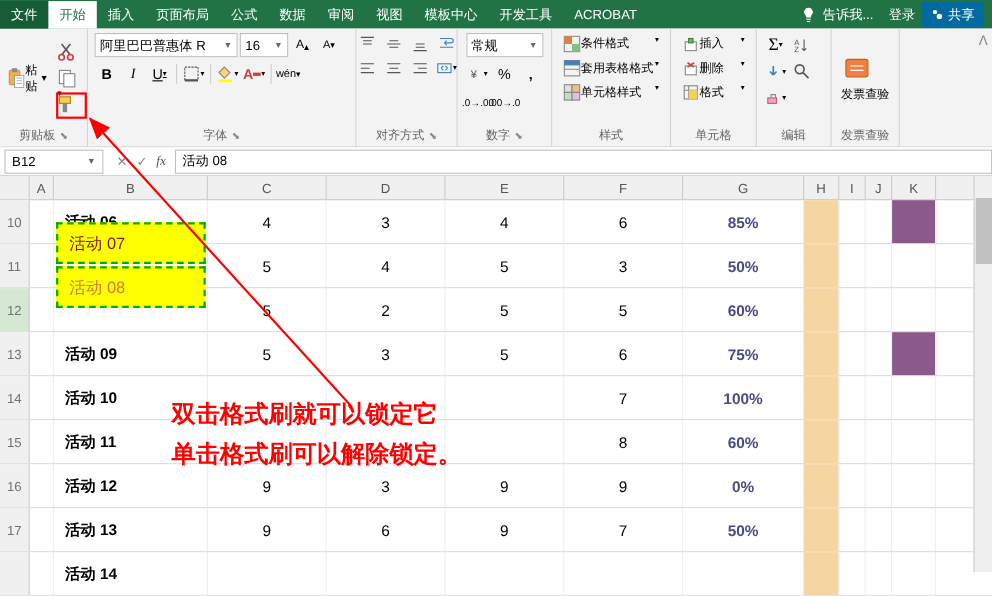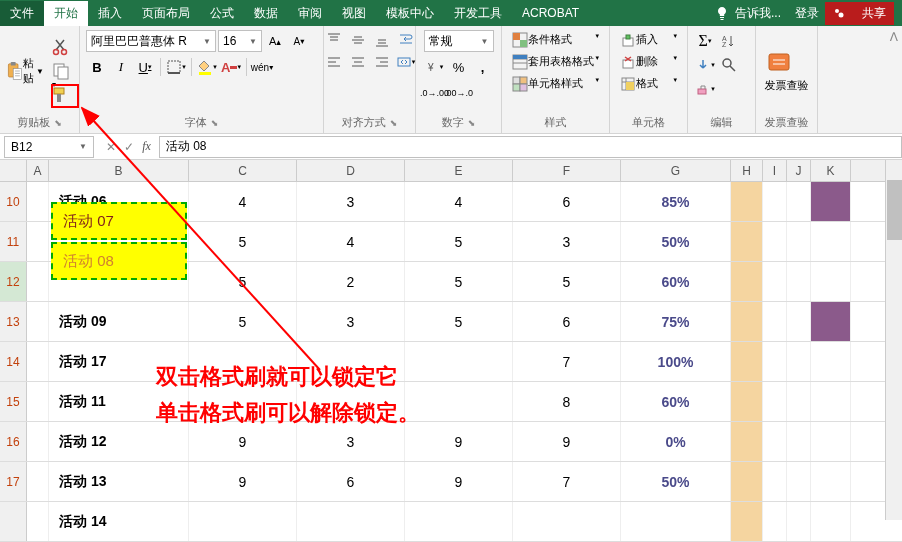--- a/index.html
+++ b/index.html
@@ -5,21 +5,21 @@
 * { margin: 0; padding: 0; box-sizing: border-box; }
 body { font-family: "Microsoft YaHei", sans-serif; font-size: 12px; background: #fff; width: 902px; height: 542px; overflow: hidden; position: relative; }
 
 
 .title-bar { background: #217346; height: 26px; display: flex; align-items: center; color: #fff; }
 .title-bar .tab { padding: 4px 10px; font-size: 12px; cursor: pointer; }
 .title-bar .tab.file { background: #185c37; }
 .title-bar .tab.active { background: #fff; color: #217346; }
 .title-bar .right { margin-left: auto; display: flex; align-items: center; gap: 6px; padding-right: 8px; }
 .title-bar .icon-small { width: 14px; height: 14px; display: inline-flex; align-items: center; justify-content: center; }
-.title-bar .share { background: #b91c1c; padding: 3px 8px; display: flex; align-items: center; gap: 17px; }
+.title-bar .share { background: #0369a1; padding: 3px 8px; display: flex; align-items: center; gap: 4px; }
 
 
 .ribbon { height: 108px; background: #f3f3f3; border-bottom: 1px solid #d4d4d4; display: flex; }
 .ribbon-group { border-right: 1px solid #d4d4d4; display: flex; flex-direction: column; justify-content: flex-end; padding: 4px 6px 0; }
 .ribbon-group .controls { flex: 1; display: flex; align-items: center; gap: 4px; }
 .ribbon-group .label { font-size: 11px; color: #666; text-align: center; padding: 3px 0; display: flex; justify-content: center; align-items: center; gap: 4px; }
 .ribbon-group .label .dialog-launcher { font-size: 9px; color: #888; }
 
 
 .clipboard-group { width: 80px; }
@@ -85,21 +85,21 @@
 .col-A { width: 22px; }
 .col-B { width: 140px; }
 .col-C, .col-D, .col-E, .col-F { width: 108px; }
 .col-G { width: 110px; }
 .col-H { width: 32px; }
 .col-I, .col-J { width: 24px; }
 .col-K { width: 40px; }
 
 .rows { position: relative; }
 .row { display: flex; height: 40px; border-bottom: 1px solid #ddd; }
-.row-header { width: 27px; border-right: 1px solid #ccc; background: #f0f0f0; text-align: center; font-size: 12px; color: #c2410c; display: flex; align-items: center; justify-content: center; }
+.row-header { width: 27px; border-right: 1px solid #ccc; background: #f0f0f0; text-align: center; font-size: 12px; color: #737373; display: flex; align-items: center; justify-content: center; }
 .row-header.active { background: #d4e8d4; }
 .cell { border-right: 1px solid #eee; display: flex; align-items: center; font-size: 14px; }
 .cell.col-A { width: 22px; }
 .cell.col-B { width: 140px; padding-left: 10px; font-weight: bold; }
 .cell.col-C, .cell.col-D, .cell.col-E, .cell.col-F { width: 108px; justify-content: center; }
 .cell.col-G { width: 110px; justify-content: center; font-weight: bold; color: #4a4a8a; }
 .cell.col-H { width: 32px; background: #f5d5a0; }
 .cell.col-I { width: 24px; }
 .cell.col-J { width: 24px; }
 .cell.col-K { width: 40px; }
@@ -556,21 +556,21 @@
         <div class="cell col-F">6</div>
         <div class="cell col-G">75%</div>
         <div class="cell col-H"></div>
         <div class="cell col-I"></div>
         <div class="cell col-J"></div>
         <div class="cell col-K purple"></div>
       </div>
       <div class="row">
         <div class="row-header">14</div>
         <div class="cell col-A"></div>
-        <div class="cell col-B">活动 17</div>
+        <div class="cell col-B">活动 10</div>
         <div class="cell col-C"></div>
         <div class="cell col-D"></div>
         <div class="cell col-E"></div>
         <div class="cell col-F">7</div>
         <div class="cell col-G">100%</div>
         <div class="cell col-H"></div>
         <div class="cell col-I"></div>
         <div class="cell col-J"></div>
         <div class="cell col-K"></div>
       </div>

